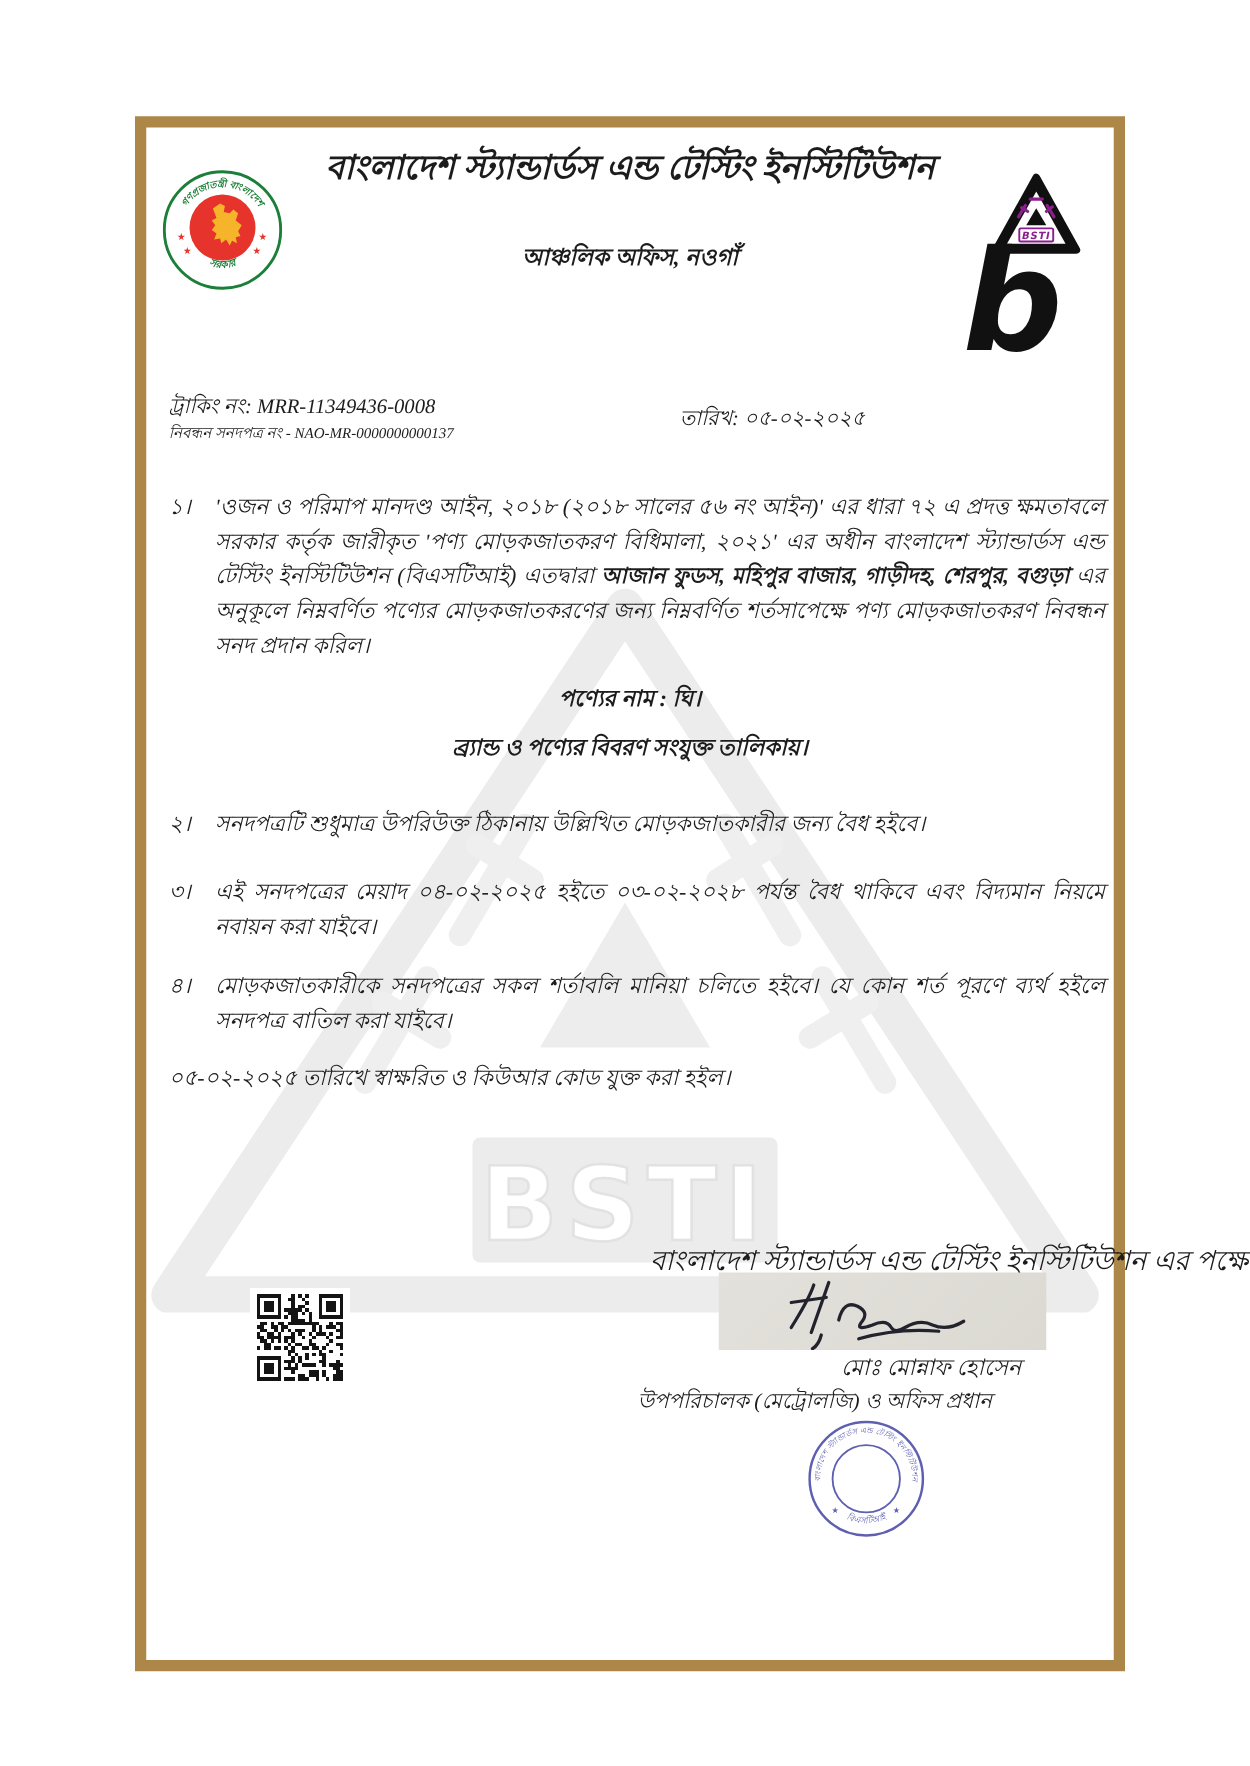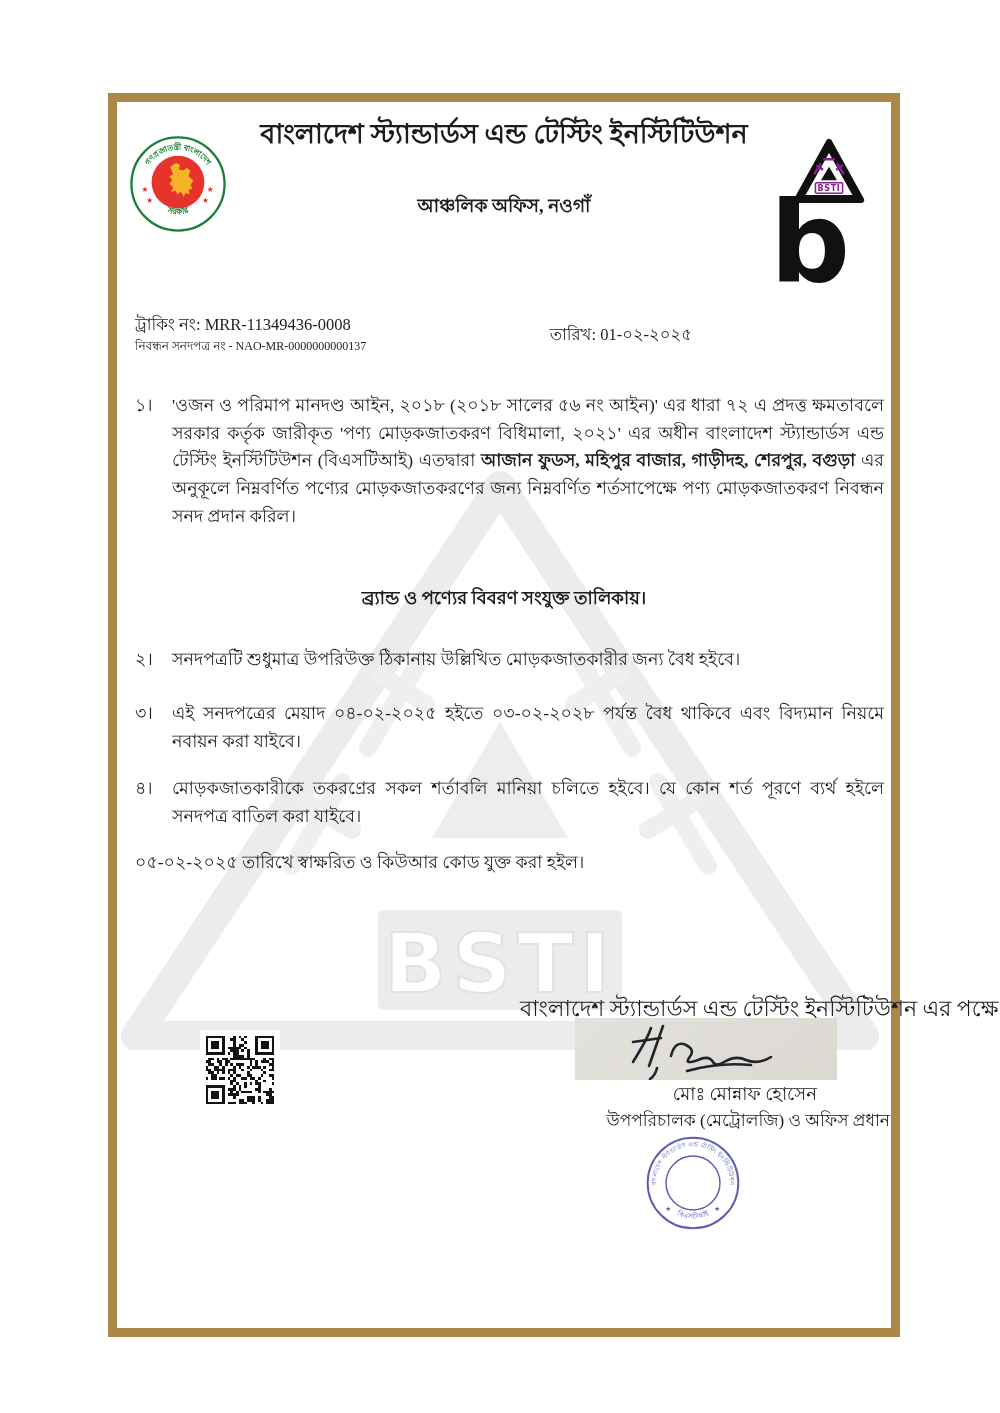--- a/index.html
+++ b/index.html
@@ -12,21 +12,21 @@
     overflow:hidden;
   }
   .frame{
     position:absolute;left:108px;top:93px;
     width:792px;height:1244px;
     border:9px solid #ac8748;
     box-sizing:border-box;
     z-index:1;
   }
   .watermark{position:absolute;left:120px;top:470px;z-index:0;}
-  .content{position:absolute;left:0;top:0;width:808px;height:1413px;z-index:2;}
+  .content{position:absolute;left:0;top:0;width:808px;height:1413px;z-index:2;font-style:italic;}
 
   .hdr{position:absolute;left:108px;width:792px;text-align:center;font-weight:bold;white-space:nowrap;}
   .hdr-org{top:113px;font-size:27px;}
   .hdr-ministry{top:157px;font-size:21px;}
   .hdr-office{top:192px;font-size:18.5px;}
   .hdr-title{top:227px;font-size:21px;}
 
   .gov-emblem{position:absolute;left:130px;top:136px;}
   .bsti-logo{position:absolute;left:792px;top:136px;}
   .big-b{
@@ -50,21 +50,21 @@
   .product-line{top:545px;}
   .brand-line{top:584px;text-align:center;}
   .closing-line{position:absolute;left:135px;top:849px;font-size:17.5px;}
 
   .sig-onbehalf{position:absolute;left:520px;top:991px;font-size:22px;white-space:nowrap;}
   .sig-image{
     position:absolute;left:575px;top:1018px;width:262px;height:62px;
     background:linear-gradient(135deg,#e3e1db 0%,#dbd9d2 100%);
   }
   .sig-name{position:absolute;left:537px;top:1080px;width:280px;text-align:right;font-size:18px;}
-  .sig-designation{position:absolute;left:510px;top:1107px;width:380px;text-align:right;font-size:17px;}
+  .sig-designation{position:absolute;left:510px;top:1107px;width:380px;text-align:left;font-size:17px;}
   .seal{position:absolute;left:644px;top:1134px;opacity:.88;}
 
   .qr{position:absolute;left:200px;top:1030px;width:80px;height:80px;}
 
   b.addr{font-weight:bold;}
 </style>
 </head>
 <body>
 
 <div class="page">
@@ -127,42 +127,43 @@
       </g>
       <path d="M60,48 L73,70 L47,70 Z" fill="#101010"></path>
       <rect x="38" y="74" width="44" height="17" rx="2" fill="#ffffff" stroke="#8b1f8f" stroke-width="2.5"></rect>
       <text x="60" y="87.5" text-anchor="middle" font-family="DejaVu Sans, sans-serif" font-weight="bold" font-size="13" letter-spacing="1" fill="#8b1f8f">BSTI</text>
     </svg>
 
     <div class="big-b">b</div>
 
     <div class="meta-tracking">ট্রাকিং নং: MRR-11349436-0008</div>
     <div class="meta-certno">নিবন্ধন সনদপত্র নং - NAO-MR-0000000000137</div>
-    <div class="meta-date">তারিখ: 01-০২-২০২৫</div>
+    <div class="meta-date">তারিখ: ০৫-০২-২০২৫</div>
 
     <div class="clause c1">
       <span class="cnum">১।</span>
       <div class="ctext"><span>'ওজন ও পরিমাপ মানদণ্ড আইন, ২০১৮ (২০১৮ সালের ৫৬ নং আইন)' এর ধারা ৭২ এ প্রদত্ত ক্ষমতাবলে সরকার কর্তৃক জারীকৃত 'পণ্য মোড়কজাতকরণ বিধিমালা, ২০২১' এর অধীন বাংলাদেশ স্ট্যান্ডার্ডস এন্ড টেস্টিং ইনস্টিটিউশন (বিএসটিআই) এতদ্বারা </span><b class="addr">আজান ফুডস, মহিপুর বাজার, গাড়ীদহ, শেরপুর, বগুড়া</b><span> এর অনুকূলে নিম্নবর্ণিত পণ্যের মোড়কজাতকরণের জন্য নিম্নবর্ণিত শর্তসাপেক্ষে পণ্য মোড়কজাতকরণ নিবন্ধন সনদ প্রদান করিল।</span></div>
     </div>
 
+    <div class="centerline product-line">পণ্যের নাম : ঘি।</div>
     <div class="centerline brand-line">ব্র্যান্ড ও পণ্যের বিবরণ সংযুক্ত তালিকায়।</div>
 
     <div class="clause c2">
       <span class="cnum">২।</span>
       <div class="ctext">সনদপত্রটি শুধুমাত্র উপরিউক্ত ঠিকানায় উল্লিখিত মোড়কজাতকারীর জন্য বৈধ হইবে।</div>
     </div>
 
     <div class="clause c3">
       <span class="cnum">৩।</span>
       <div class="ctext">এই সনদপত্রের মেয়াদ ০৪-০২-২০২৫ হইতে ০৩-০২-২০২৮ পর্যন্ত বৈধ থাকিবে এবং বিদ্যমান নিয়মে নবায়ন করা যাইবে।</div>
     </div>
 
     <div class="clause c4">
       <span class="cnum">৪।</span>
-      <div class="ctext">মোড়কজাতকারীকে তকরণ্রের সকল শর্তাবলি মানিয়া চলিতে হইবে। যে কোন শর্ত পূরণে ব্যর্থ হইলে সনদপত্র বাতিল করা যাইবে।</div>
+      <div class="ctext">মোড়কজাতকারীকে সনদপত্রের সকল শর্তাবলি মানিয়া চলিতে হইবে। যে কোন শর্ত পূরণে ব্যর্থ হইলে সনদপত্র বাতিল করা যাইবে।</div>
     </div>
 
     <div class="closing-line">০৫-০২-২০২৫ তারিখে স্বাক্ষরিত ও কিউআর কোড যুক্ত করা হইল।</div>
 
     <svg class="qr" viewBox="0 0 29 29" shape-rendering="crispEdges" aria-hidden="true">
       <rect x="0" y="0" width="29" height="29" fill="#ffffff"></rect>
       <g fill="#141414">
         <rect x="2" y="2" width="7" height="7"></rect>
           <rect x="20" y="2" width="7" height="7"></rect>
           <rect x="2" y="20" width="7" height="7"></rect>

